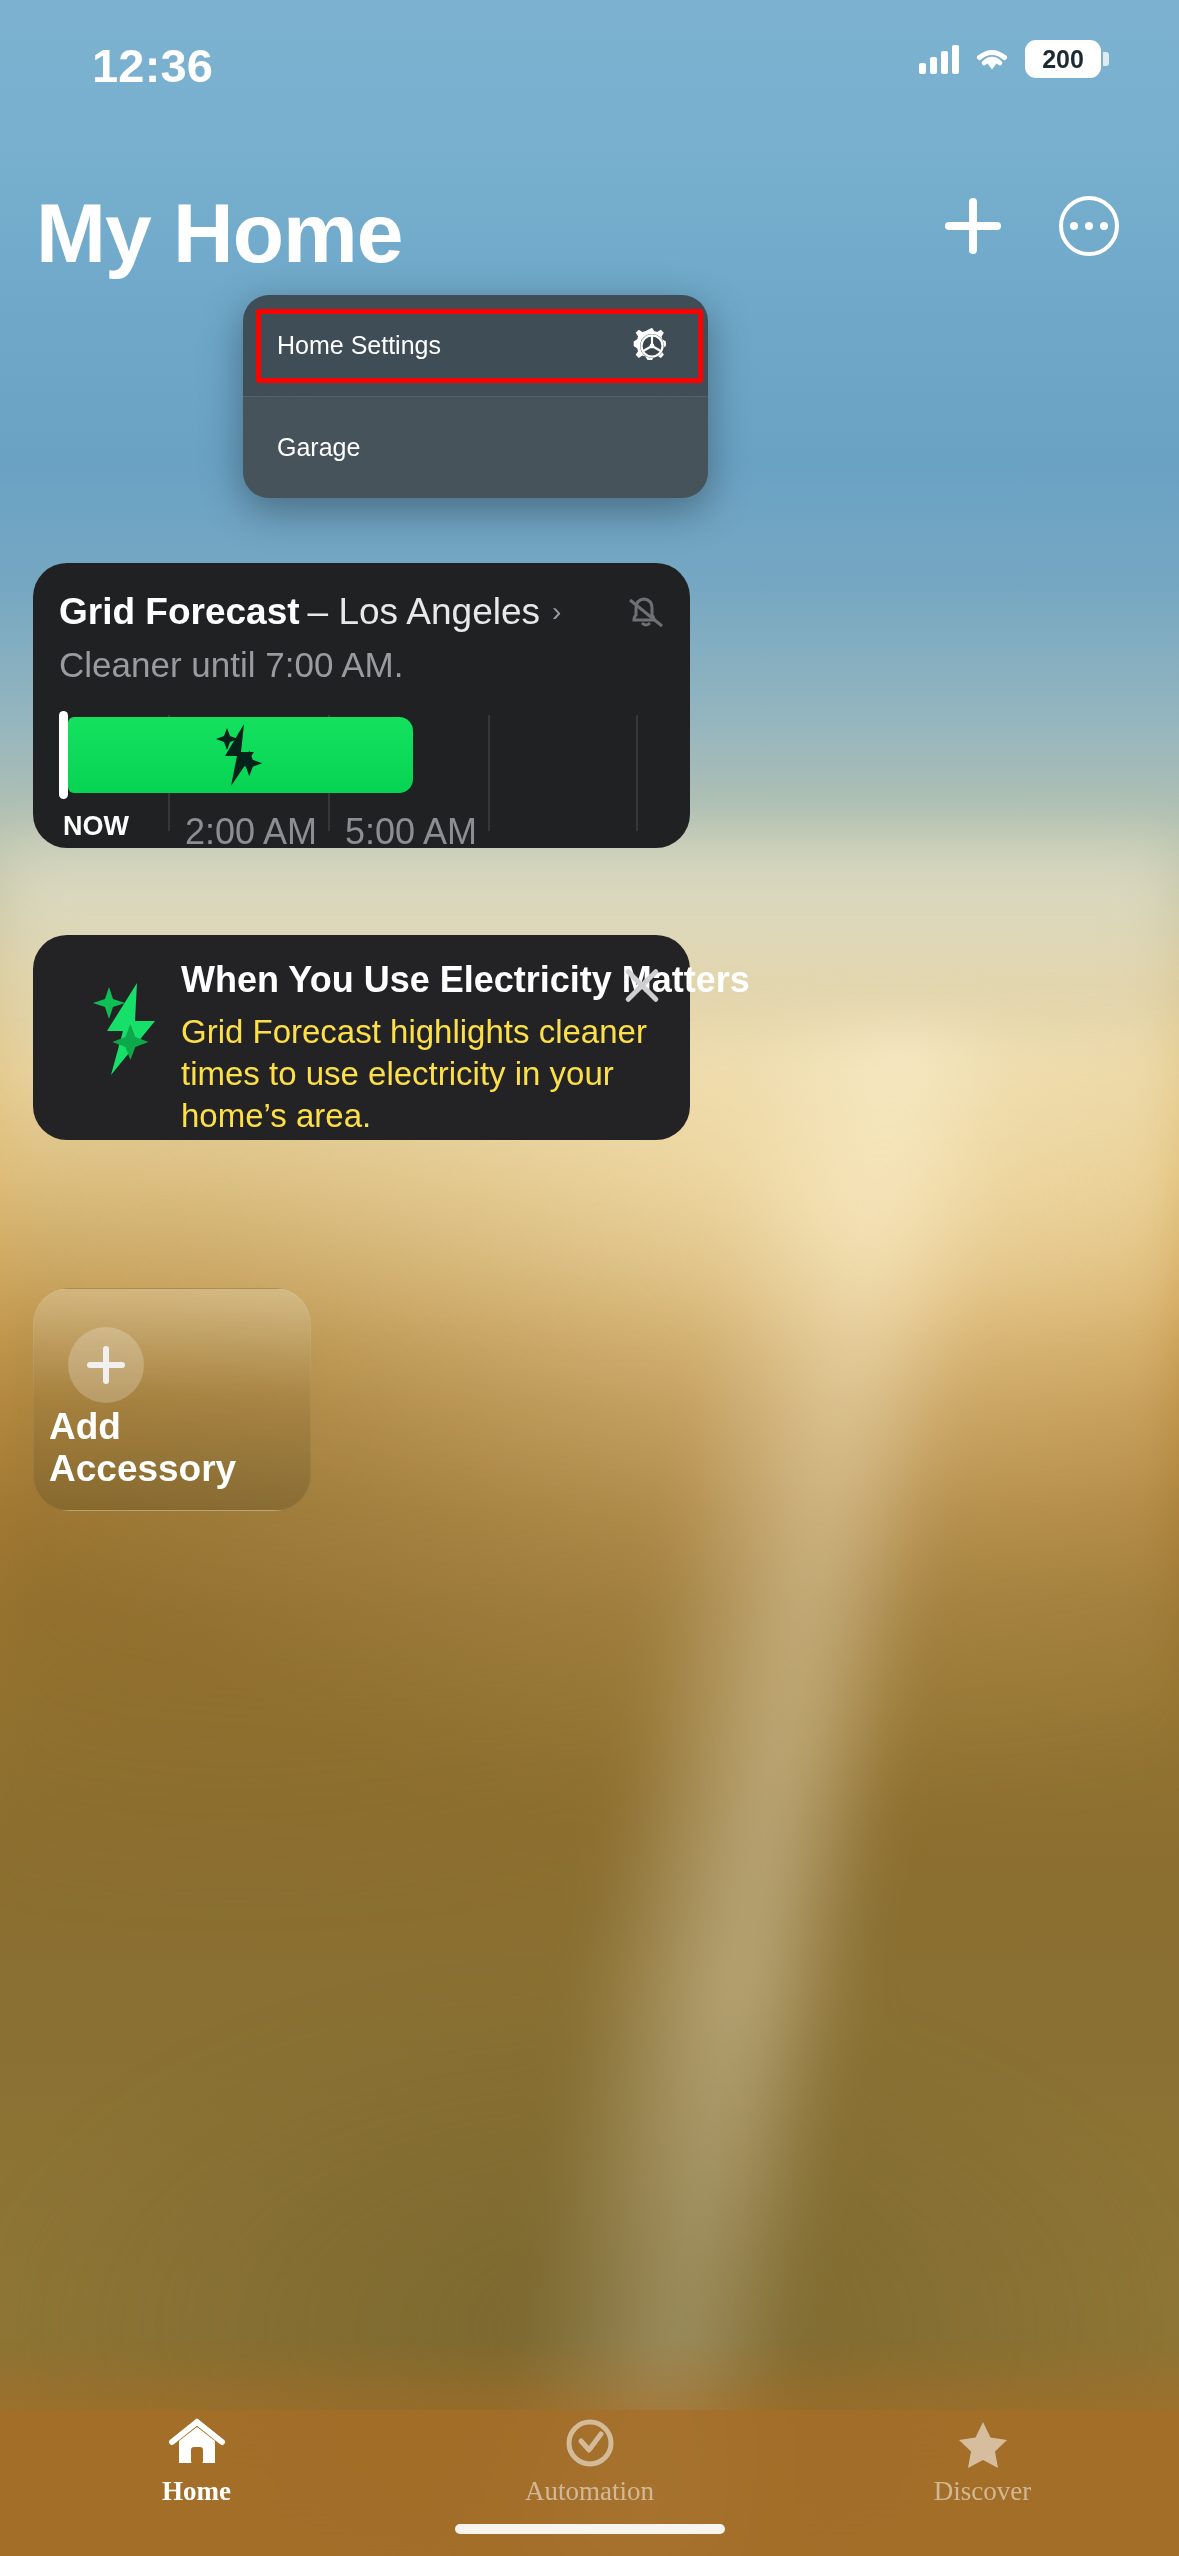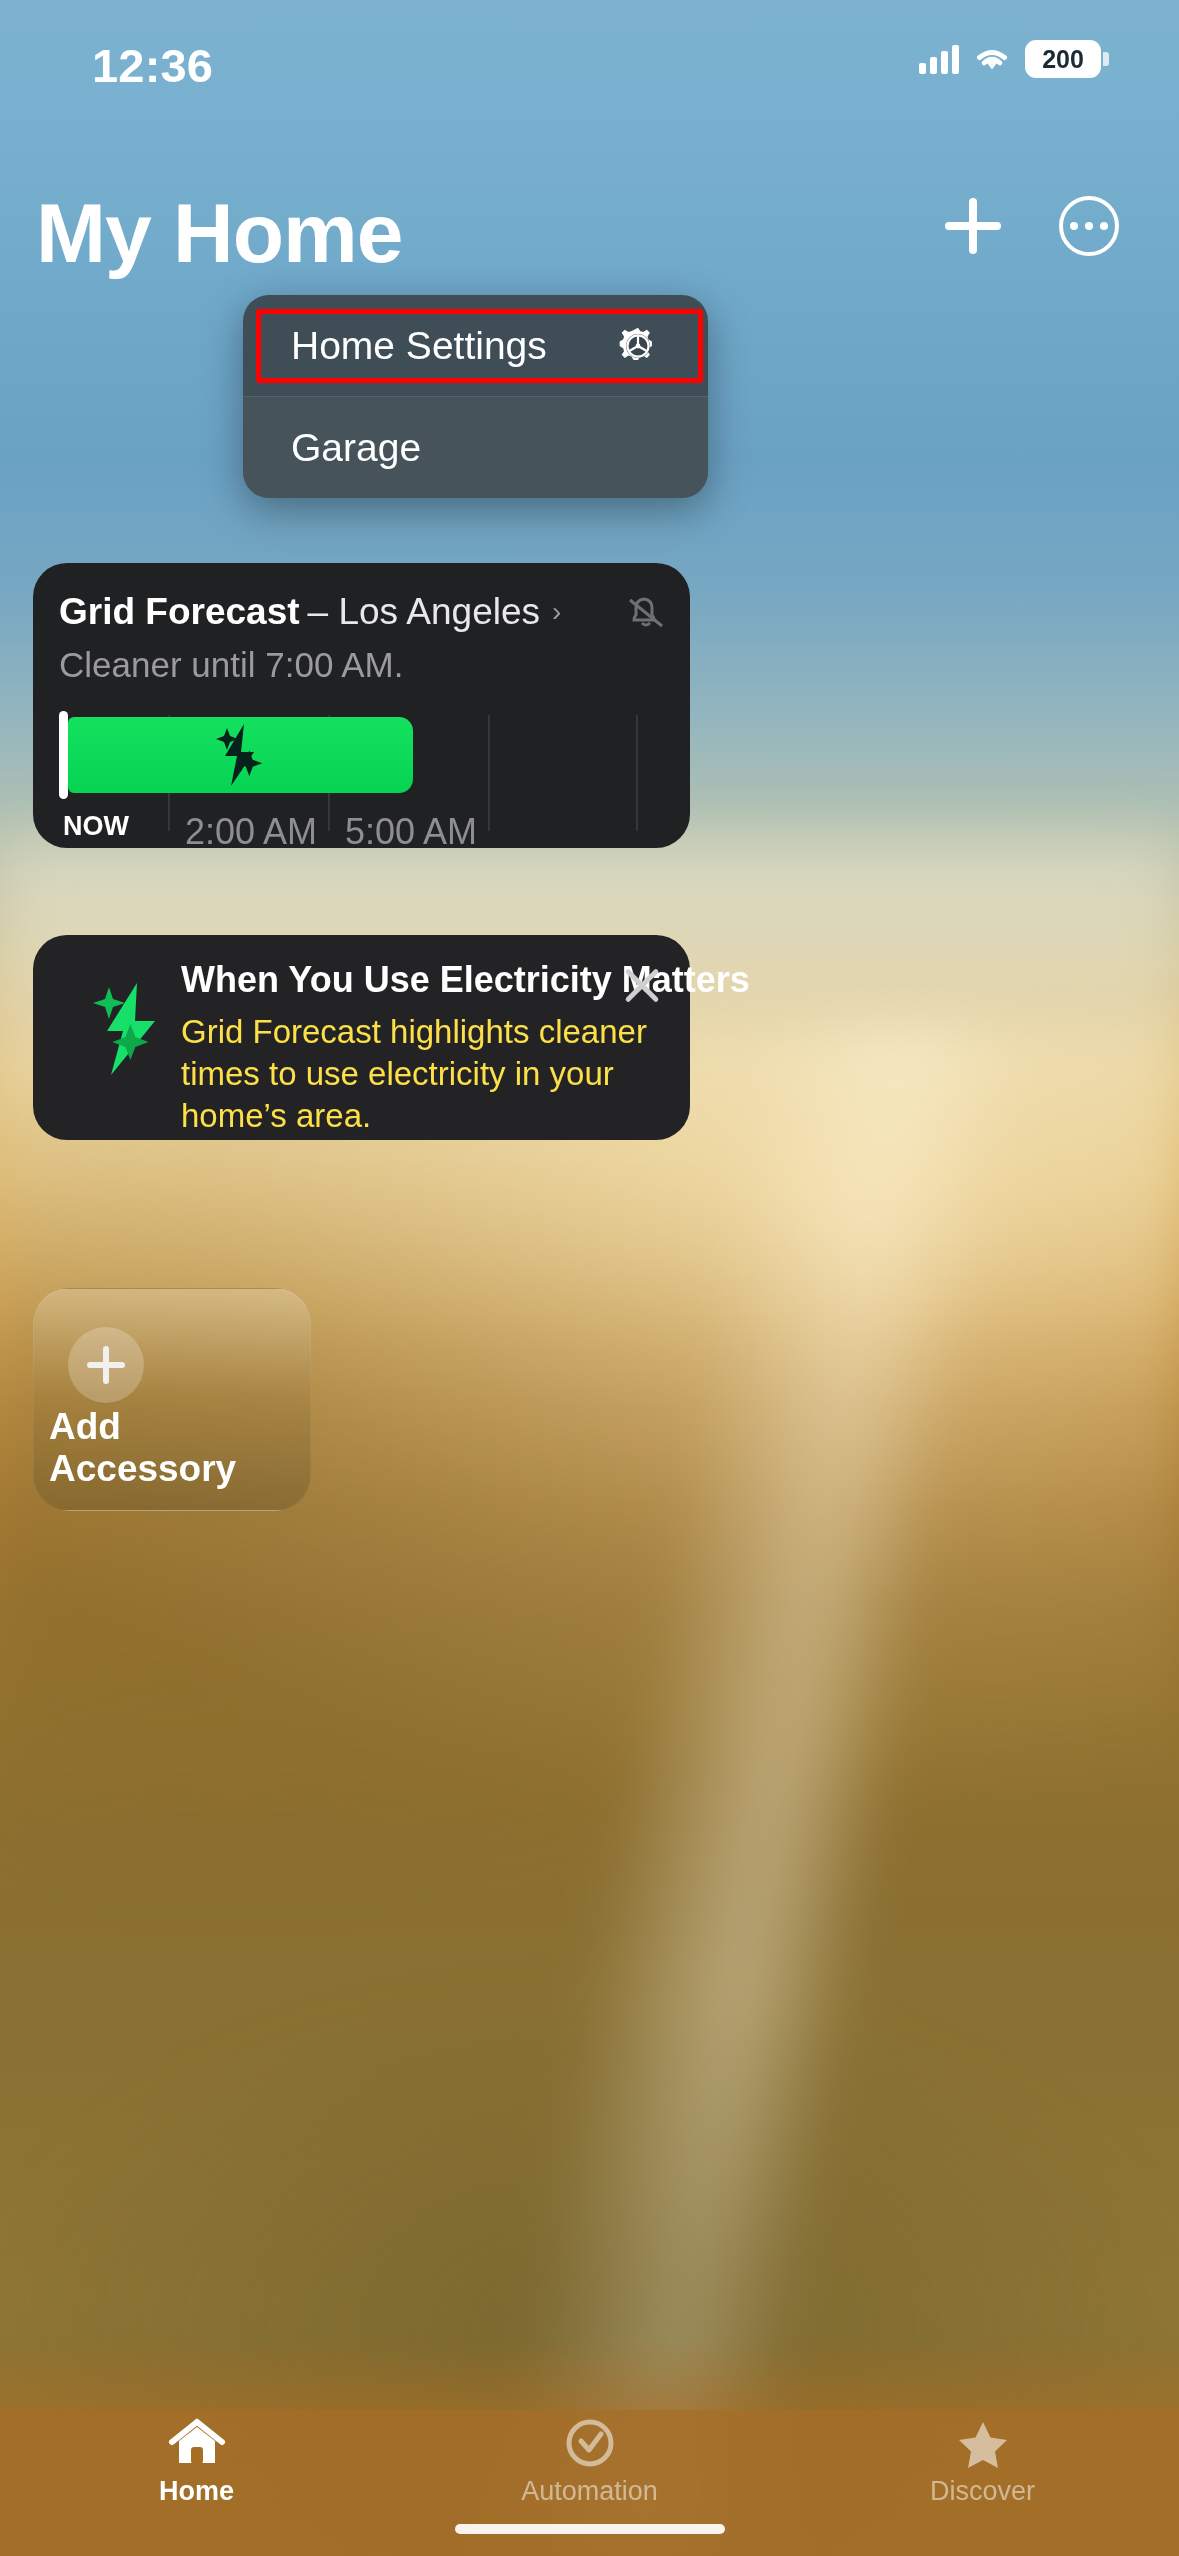--- a/index.html
+++ b/index.html
@@ -118,22 +118,22 @@
   
   #context-menu{
     position:absolute; left:243px; top:295px; width:465px;
     border-radius:26px; overflow:hidden; z-index:60;
     background:rgba(58,70,78,0.93);
     backdrop-filter:blur(30px);
     box-shadow:0 12px 40px rgba(0,0,0,0.35);
   }
   .menu-item{
     height:101px; display:flex; align-items:center;
-    justify-content:space-between; padding:0 48px;
-    color:#ffffff; font-size:39px; cursor:pointer;
+    justify-content:space-between; padding:0 34px;
+    color:#ffffff; font-size:25px; cursor:pointer;
   }
   .menu-item.alt{ background:rgba(78,90,97,0.55); }
   .menu-sep{ height:1px; background:rgba(255,255,255,0.12); }
   .gear{ width:44px; height:44px; }
 
   
   #annotation-box{
     position:absolute; left:256px; top:309px;
     width:447px; height:74px;
     border:5px solid #ff0000; border-radius:3px;
@@ -226,21 +226,21 @@
   #aa-label{
     position:absolute; left:15px; bottom:20px;
     font-size:37px; font-weight:600; color:#ffffff;
   }
 
   
   #tab-bar{
     position:absolute; left:0; right:0; bottom:0; height:146px;
     background:rgba(167,110,38,0.86);
     backdrop-filter:blur(24px);
-    display:flex; align-items:flex-start; z-index:30;
+    display:flex; align-items:flex-start; z-index:30;font-family:Liberation Serif, serif;
   }
   #tab-bar:before{
     content:""; position:absolute; left:0; right:0; top:-70px; height:70px;
     background:linear-gradient(180deg, rgba(167,110,38,0), rgba(167,110,38,0.55));
     pointer-events:none;
   }
   .tab{
     flex:1; display:flex; flex-direction:column; align-items:center;
     padding-top:8px; cursor:pointer;
   }

